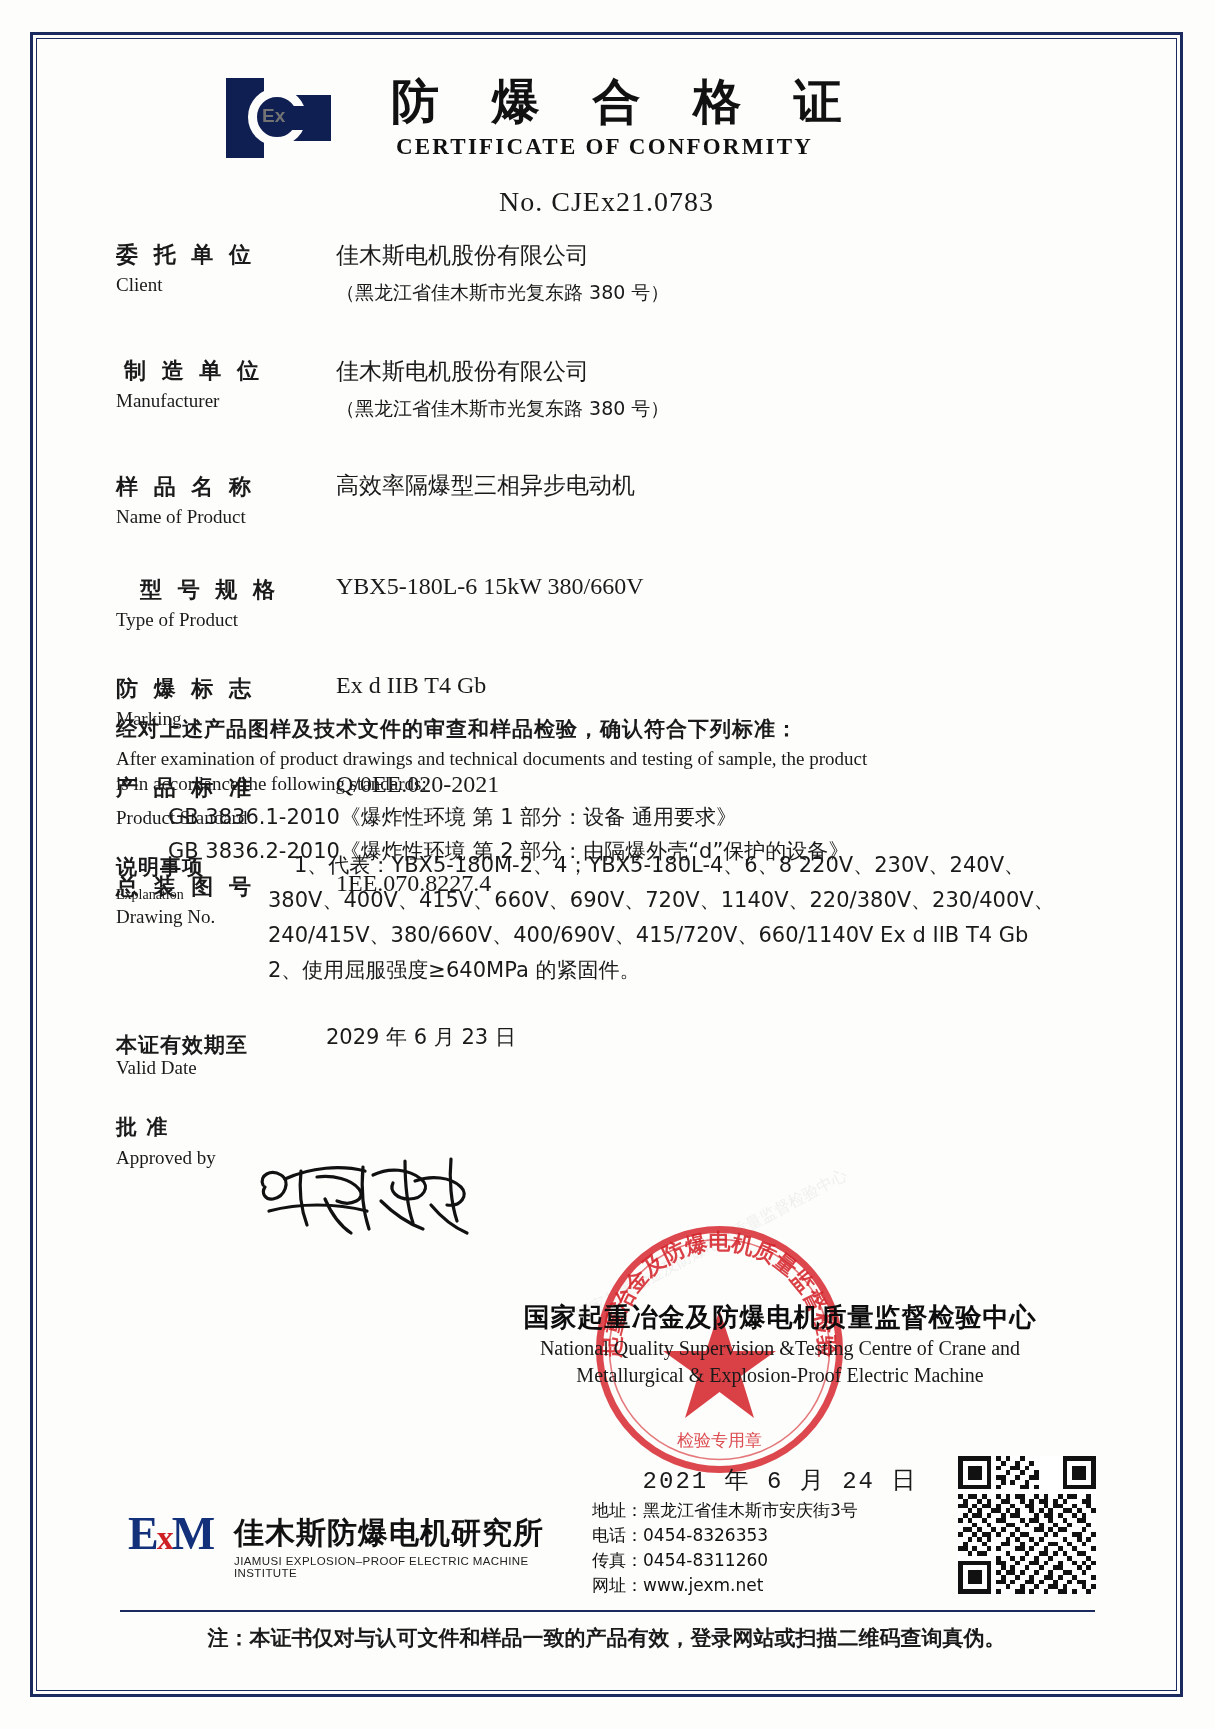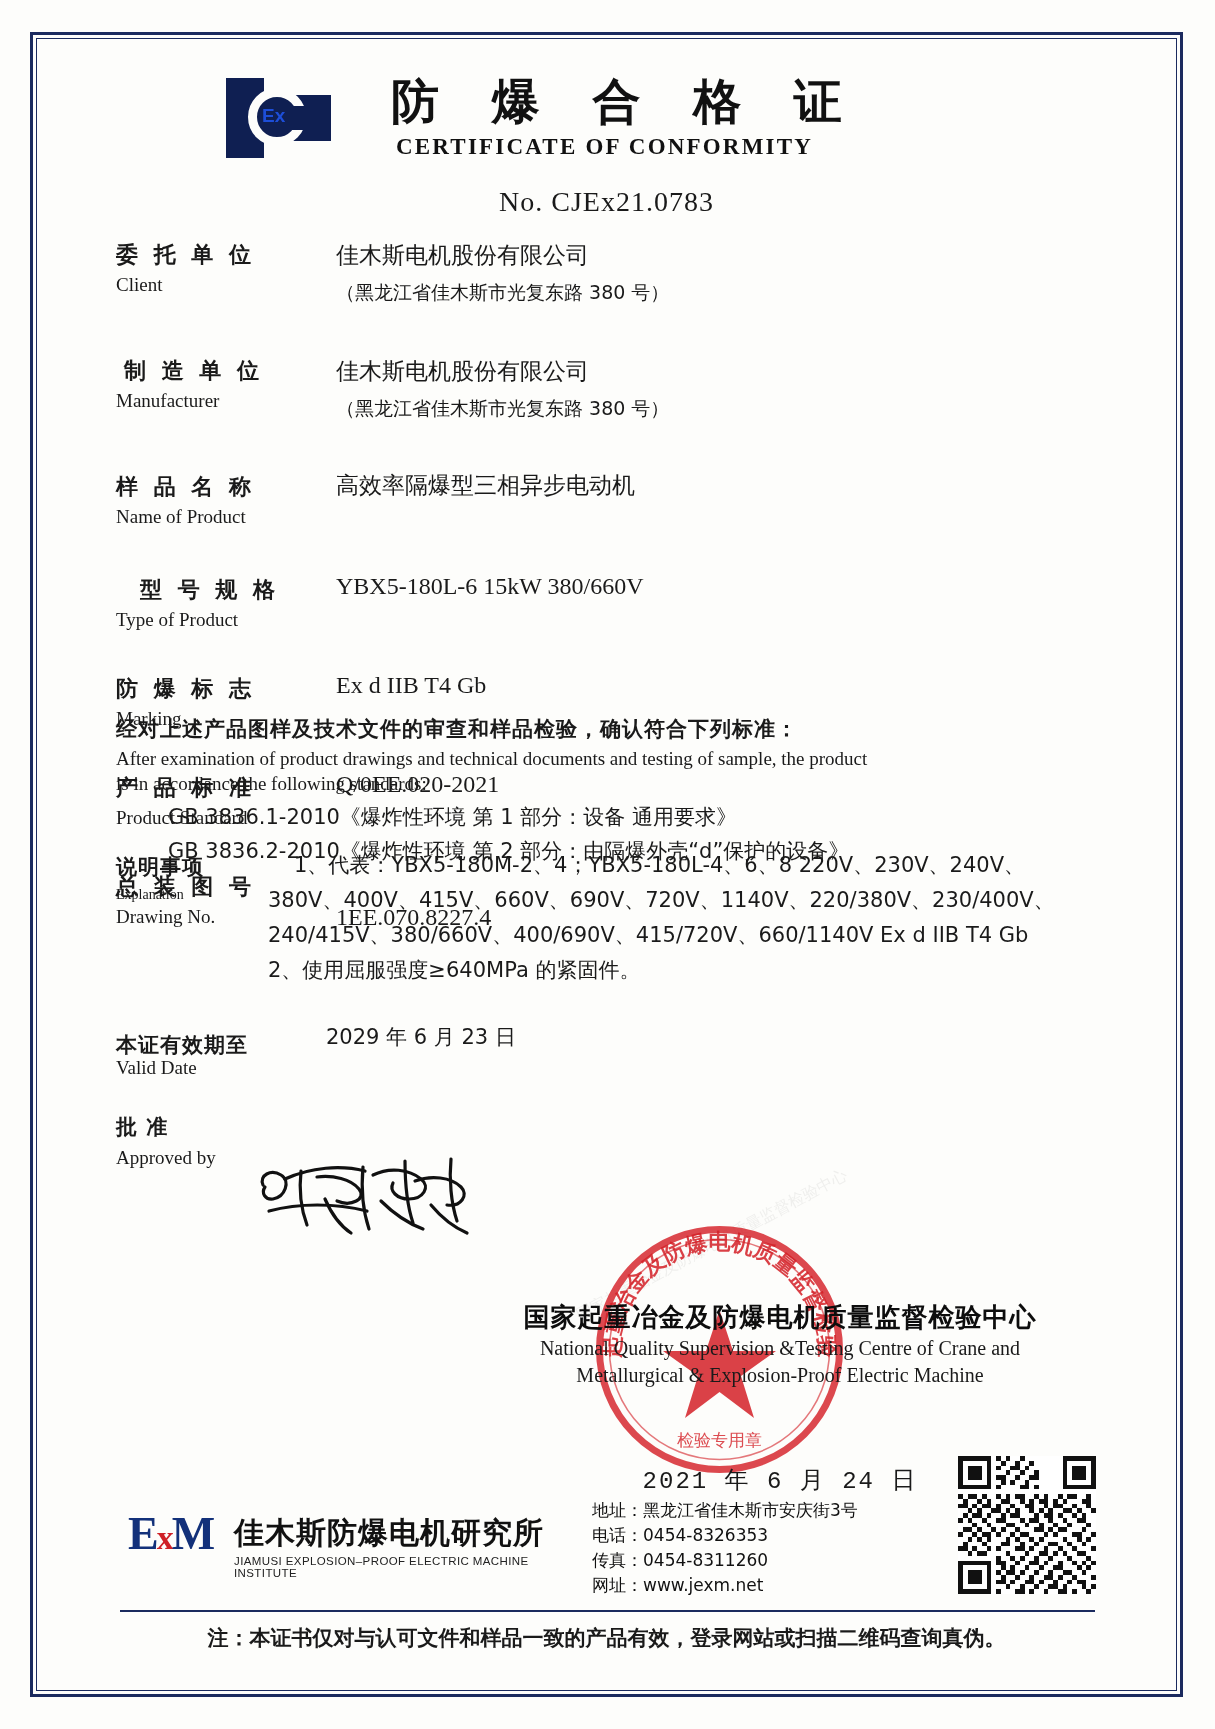--- a/index.html
+++ b/index.html
@@ -83,21 +83,21 @@
     left: 58px; top: 28px;
     width: 30px; height: 24px;
     background: #0f1f52;
   }
   .logo-ex .extext {
     position: absolute;
     left: 36px; top: 27px;
     font-family: "Liberation Sans", sans-serif;
     font-weight: bold;
     font-size: 19px;
-    color: #1d4ed8;
+    color: #737373;
     letter-spacing: 0px;
   }
   .title-cn {
     position: absolute;
     left: 355px; top: 2px;
     font-size: 48px;
     font-weight: bold;
     letter-spacing: 18px;
     font-family: "DejaVu Sans", sans-serif;
     color: #111;
@@ -392,21 +392,21 @@
 
     <div class="row">
       <div class="lbl-cn" style="top:353px;">产 品 标 准</div>
       <div class="lbl-en" style="top:387px;">Product Standard</div>
       <div class="val serif" style="top:351px;">Q/0EE.020-2021</div>
     </div>
 
     <div class="row">
       <div class="lbl-cn" style="top:416px;">总 装 图 号</div>
       <div class="lbl-en" style="top:450px;">Drawing No.</div>
-      <div class="val serif" style="top:414px;margin-top:34px;">1EE.070.8227.4</div>
+      <div class="val serif" style="top:414px;">1EE.070.8227.4</div>
     </div>
   </div>
 
   <div class="para" style="top:715px;">
     <div class="p-cn" style="top:0px;">经对上述产品图样及技术文件的审查和样品检验，确认符合下列标准：</div>
     <div class="p-en" style="top:33px;">After examination of product drawings and technical documents and testing of sample, the product</div>
     <div class="p-en" style="top:58px;">is in accordance the following standards:</div>
     <div class="std-line" style="top:88px;">GB 3836.1-2010《爆炸性环境  第 1 部分：设备  通用要求》</div>
     <div class="std-line" style="top:122px;">GB 3836.2-2010《爆炸性环境  第 2 部分：由隔爆外壳“d”保护的设备》</div>
   </div>

